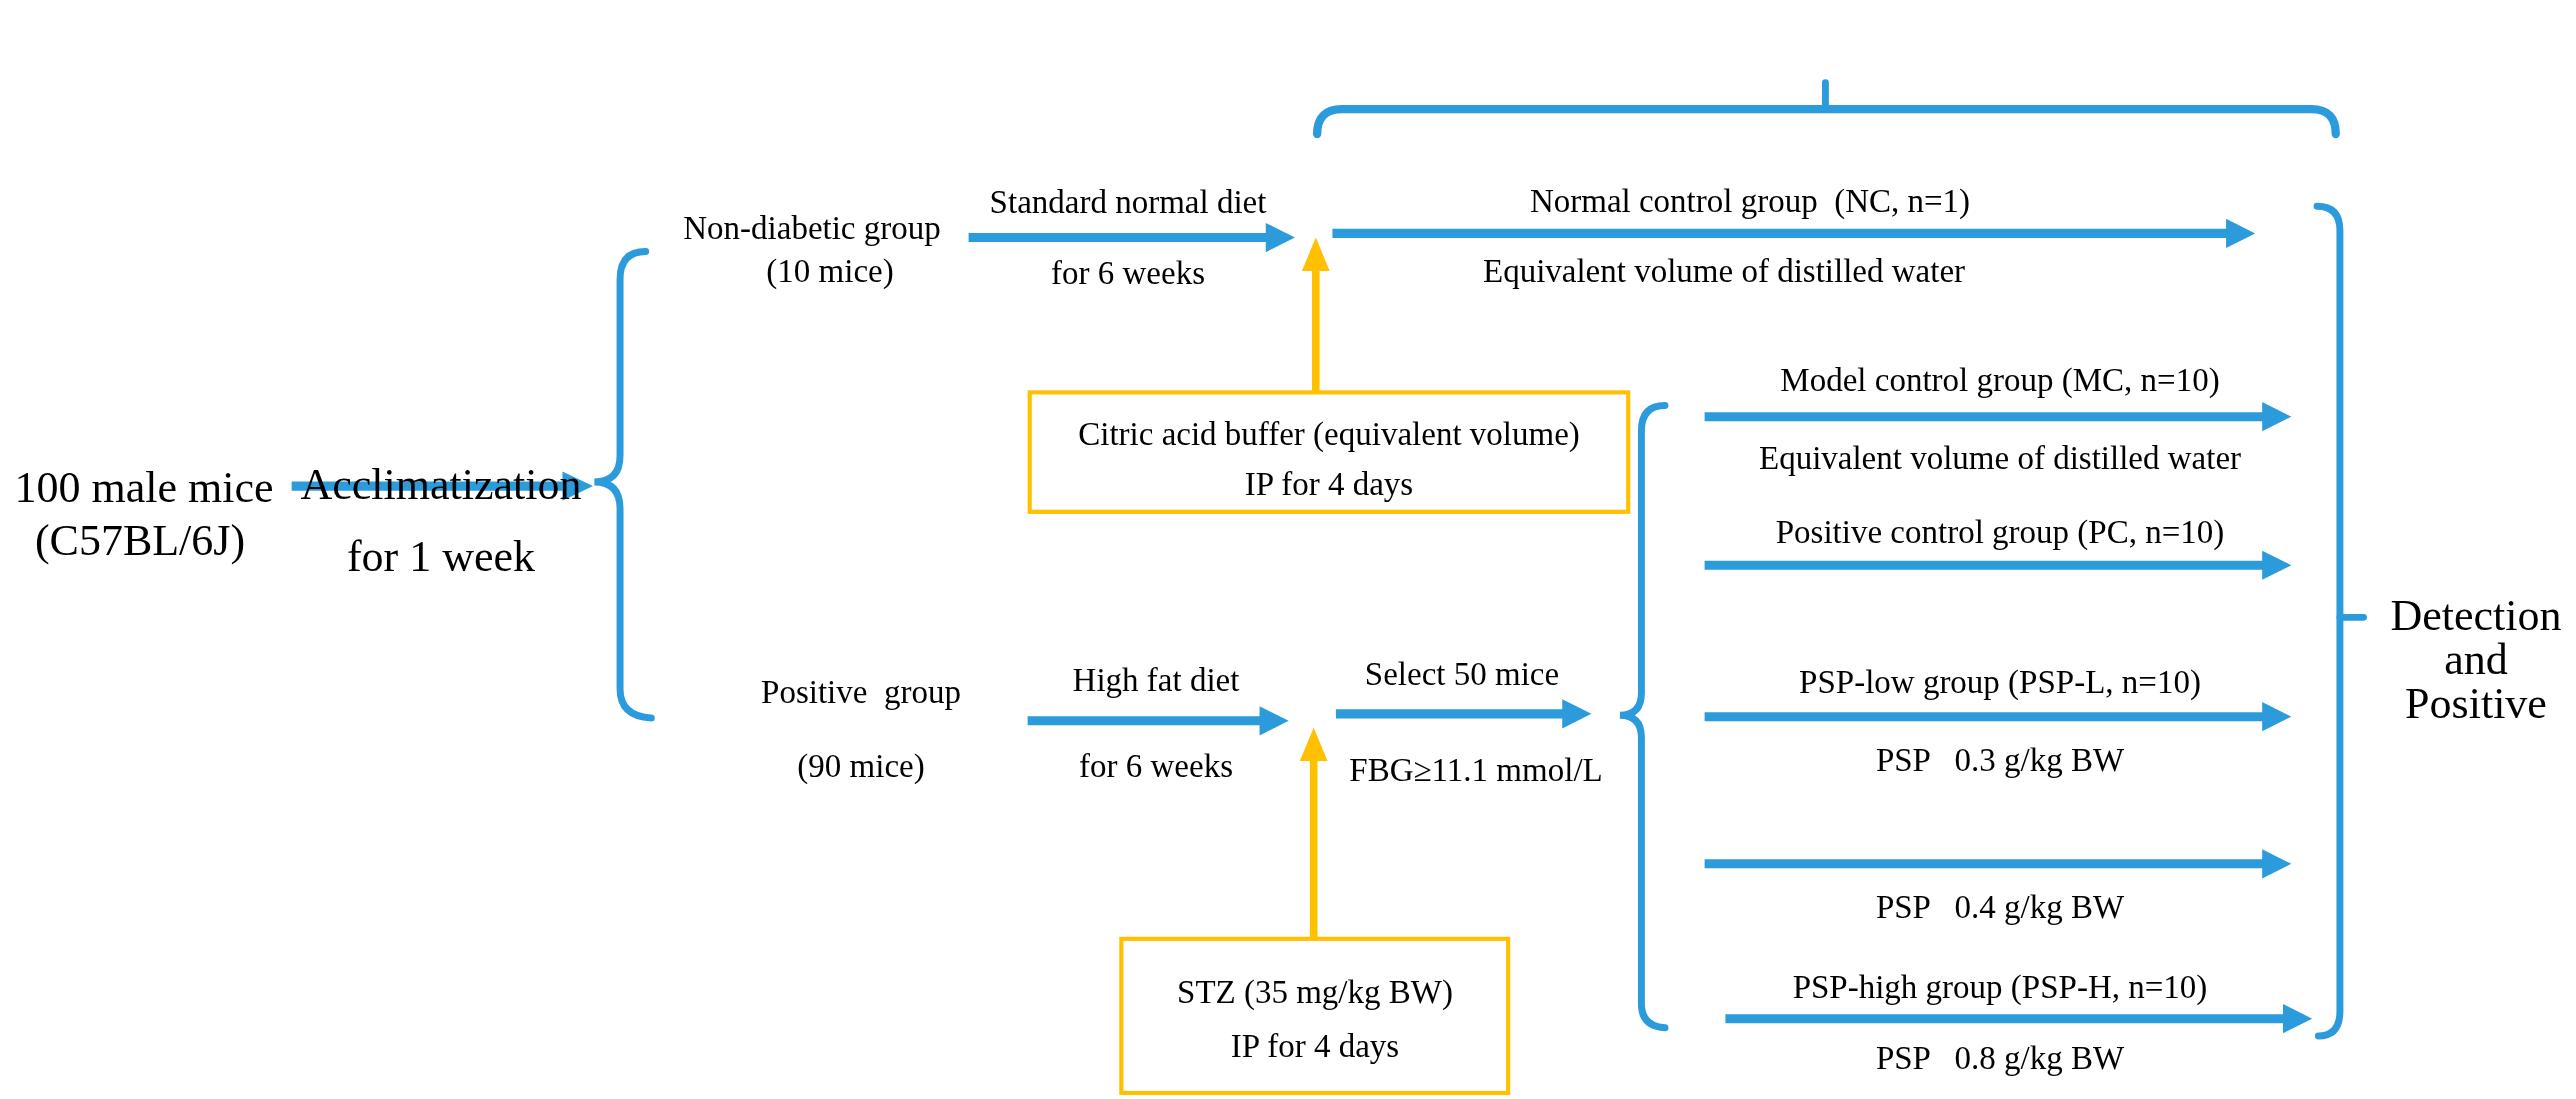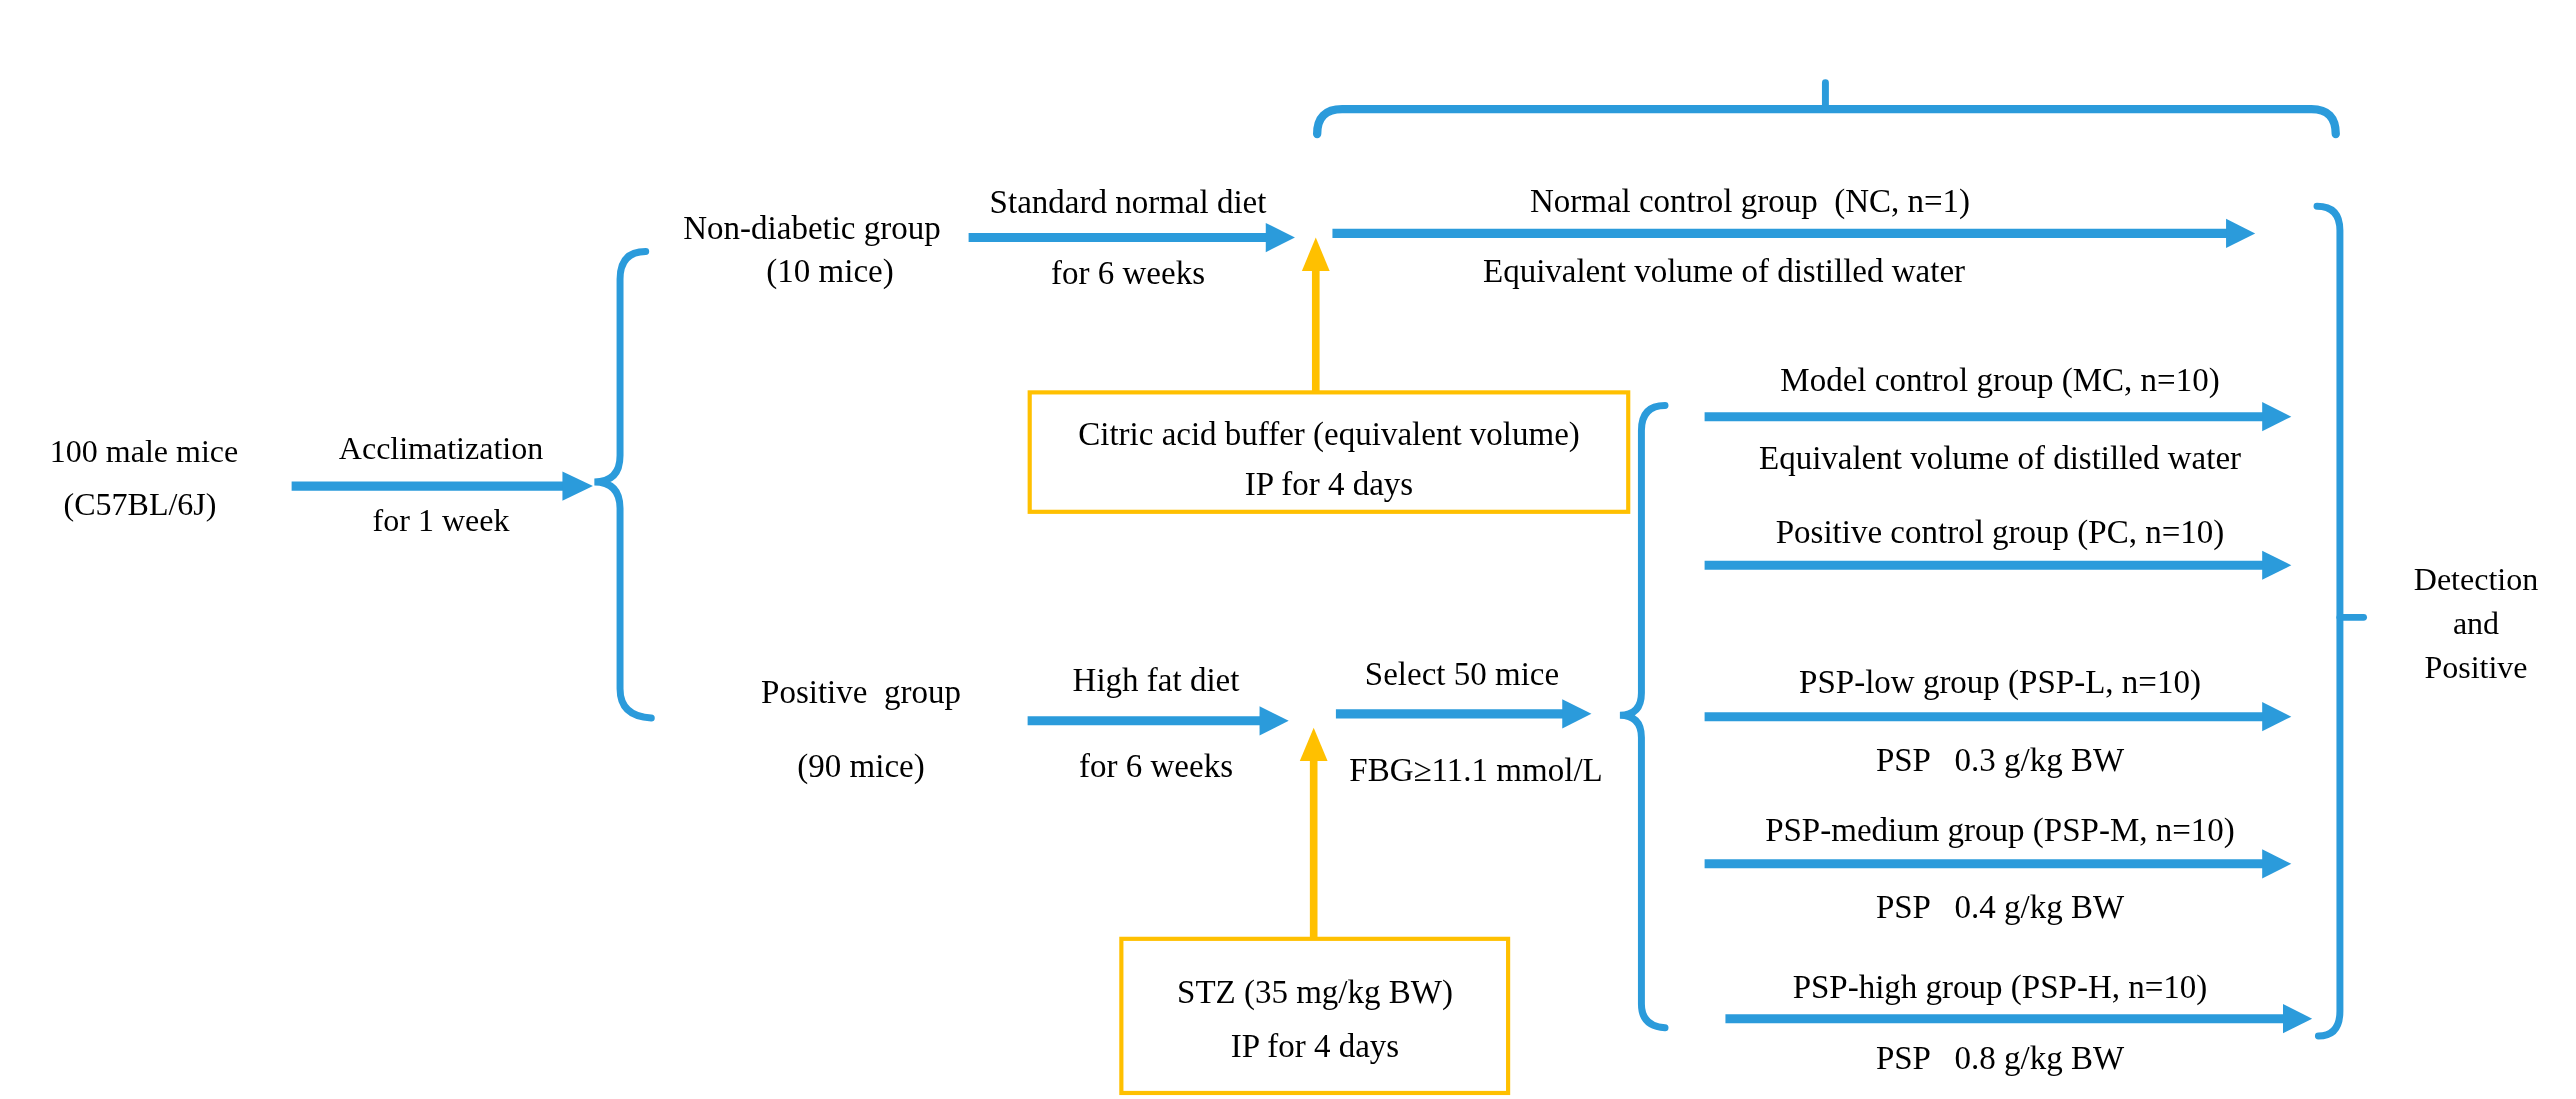--- a/index.html
+++ b/index.html
@@ -19,21 +19,21 @@
   }
   #gfx{position:absolute;left:0;top:0;z-index:0;}
   .t{
     position:absolute;
     transform:translate(-50%,-50%);
     white-space:pre;
     font-size:33px;
     line-height:1.1;
     z-index:1;
   }
-  .big{font-size:32px;}
+  .big{font-size:44px;margin-top:36px;}
   .arrow-line{stroke:var(--blue);stroke-width:13;}
   .arrow-head{fill:var(--blue);stroke:none;}
   .y-line{stroke:var(--yellow);stroke-width:11;}
   .y-head{fill:var(--yellow);stroke:none;}
   .brace{stroke:var(--blue);stroke-width:10;fill:none;stroke-linecap:round;}
   .brace-wide{stroke:var(--blue);stroke-width:12;fill:none;stroke-linecap:round;}
   .ybox{fill:none;stroke:var(--yellow);stroke-width:6;}
 </style>
 </head>
 <body>
@@ -134,21 +134,20 @@
   <div class="t" style="left:1329px;top:484px">IP for 4 days</div>
 
   <div class="t" style="left:2000px;top:380px">Model control group (MC, n=10)</div>
   <div class="t" style="left:2000px;top:458px">Equivalent volume of distilled water</div>
 
   <div class="t" style="left:2000px;top:532px">Positive control group (PC, n=10)</div>
 
   <div class="t" style="left:2000px;top:682px">PSP-low group (PSP-L, n=10)</div>
   <div class="t" style="left:2000px;top:760px">PSP   0.3 g/kg BW</div>
 
-  <div class="t" style="left:2000px;top:830px">PSP-medium group (PSP-M, n=10)</div>
   <div class="t" style="left:2000px;top:907px">PSP   0.4 g/kg BW</div>
 
   <div class="t" style="left:2000px;top:987px">PSP-high group (PSP-H, n=10)</div>
   <div class="t" style="left:2000px;top:1058px">PSP   0.8 g/kg BW</div>
 
   <div class="t" style="left:861px;top:692px">Positive  group</div>
   <div class="t" style="left:861px;top:766px">(90 mice)</div>
   <div class="t" style="left:1156px;top:680px">High fat diet</div>
   <div class="t" style="left:1156px;top:766px">for 6 weeks</div>
 

